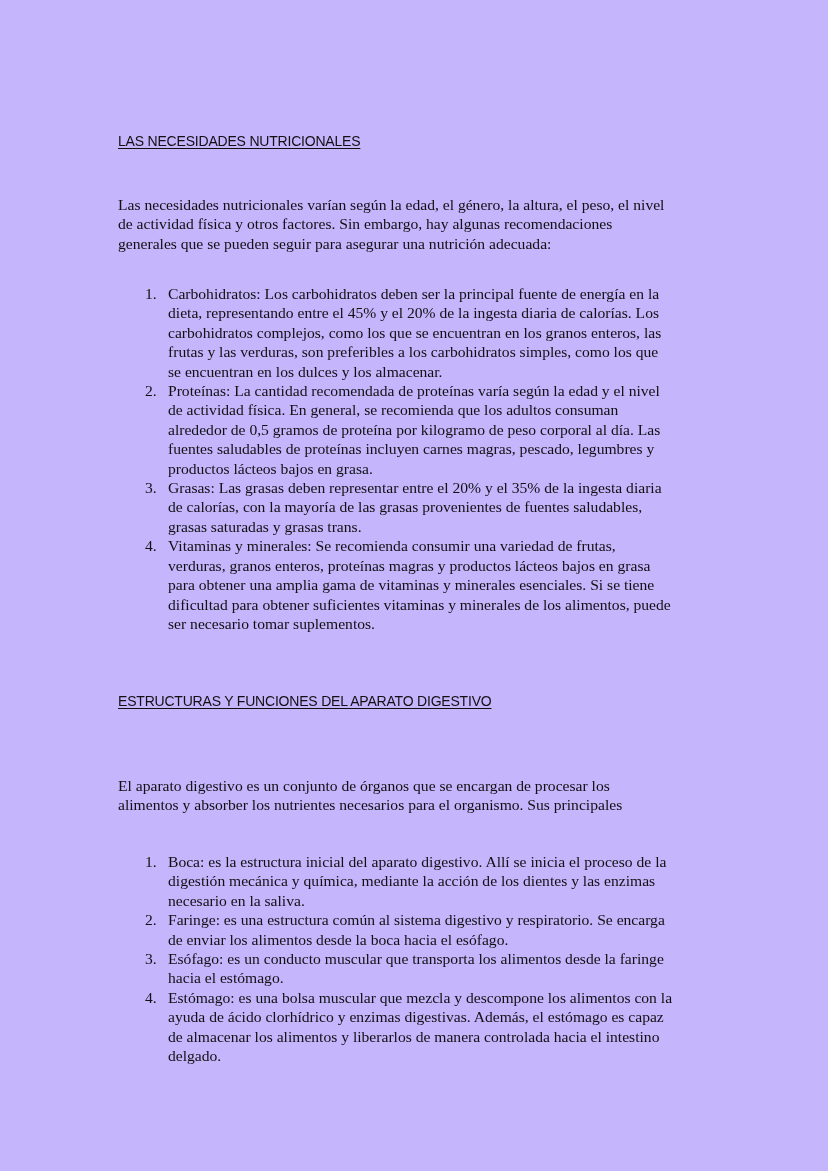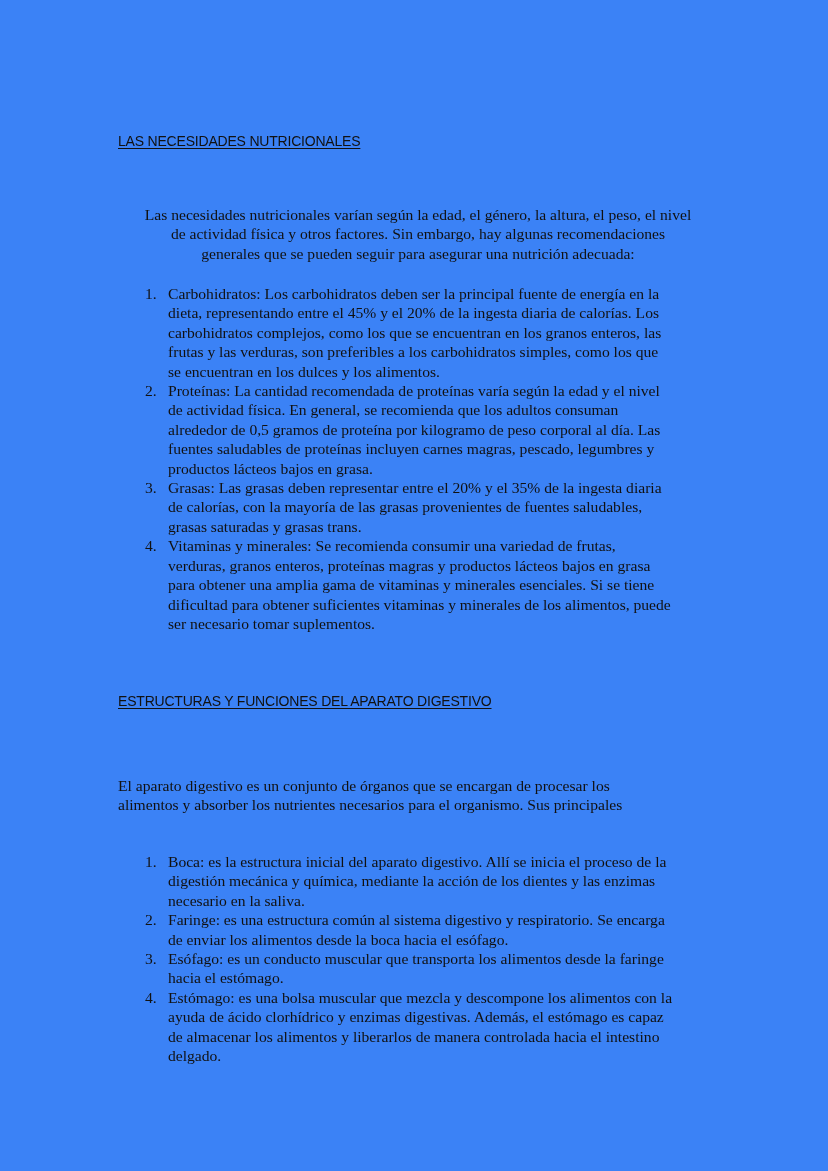--- a/index.html
+++ b/index.html
@@ -12,21 +12,21 @@
       height: 1171px;
       position: relative;
       overflow: hidden;
       color: #111111;
     }
     .page {
       position: absolute;
       left: 0; top: 0;
       width: 828px;
       height: 1171px;
-      background: #3b82f6;
+      background: #c4b5fd;
     }
     .heading {
       position: absolute;
       left: 118px;
       font-family: "Liberation Sans", "DejaVu Sans", sans-serif;
       font-size: 14px;
       text-decoration: underline;
       text-underline-offset: 2px;
       letter-spacing: -0.2px;
       color: #111;
@@ -68,34 +68,34 @@
     }
     ol.list li .line { display: block; white-space: nowrap; }
   </style>
 </head>
 <body>
 
 <div class="page">
 
   <h2 class="heading" style="top:133px;">LAS NECESIDADES NUTRICIONALES</h2>
 
-  <p class="para" style="top:205px;text-align:center;">
+  <p class="para" style="top:195px;">
     <span class="line">Las necesidades nutricionales varían según la edad, el género, la altura, el peso, el nivel</span>
     <span class="line">de actividad física y otros factores. Sin embargo, hay algunas recomendaciones</span>
     <span class="line">generales que se pueden seguir para asegurar una nutrición adecuada:</span>
   </p>
 
   <ol class="list" style="top:284px;">
     <li>
       <span class="num">1.</span>
       <span class="line">Carbohidratos: Los carbohidratos deben ser la principal fuente de energía en la</span>
       <span class="line">dieta, representando entre el 45% y el 20% de la ingesta diaria de calorías. Los</span>
       <span class="line">carbohidratos complejos, como los que se encuentran en los granos enteros, las</span>
       <span class="line">frutas y las verduras, son preferibles a los carbohidratos simples, como los que</span>
-      <span class="line">se encuentran en los dulces y los alimentos.</span>
+      <span class="line">se encuentran en los dulces y los almacenar.</span>
     </li>
     <li>
       <span class="num">2.</span>
       <span class="line">Proteínas: La cantidad recomendada de proteínas varía según la edad y el nivel</span>
       <span class="line">de actividad física. En general, se recomienda que los adultos consuman</span>
       <span class="line">alrededor de 0,5 gramos de proteína por kilogramo de peso corporal al día. Las</span>
       <span class="line">fuentes saludables de proteínas incluyen carnes magras, pescado, legumbres y</span>
       <span class="line">productos lácteos bajos en grasa.</span>
     </li>
     <li>

